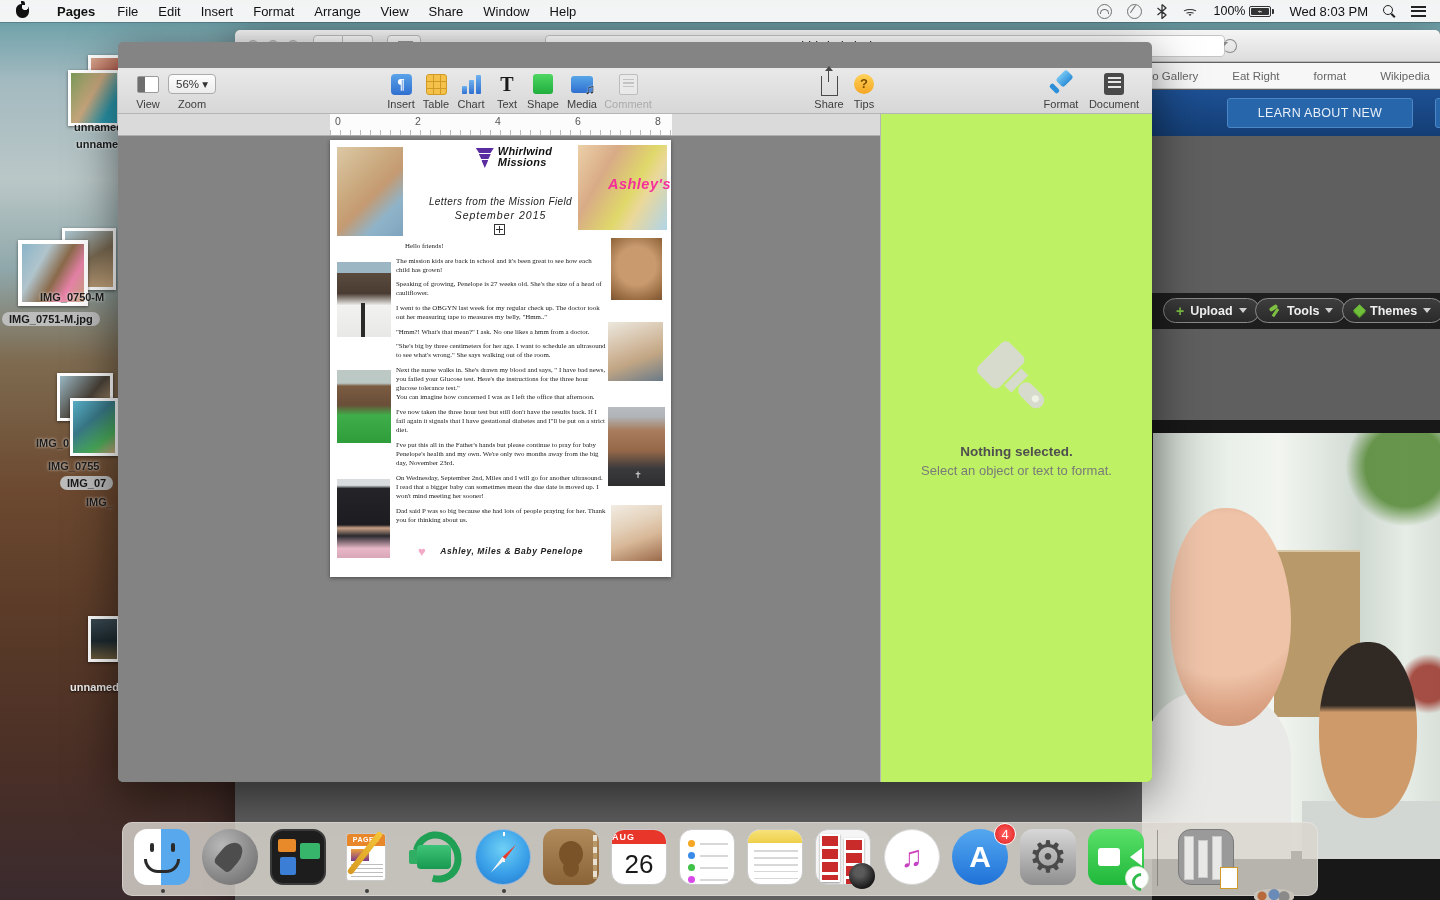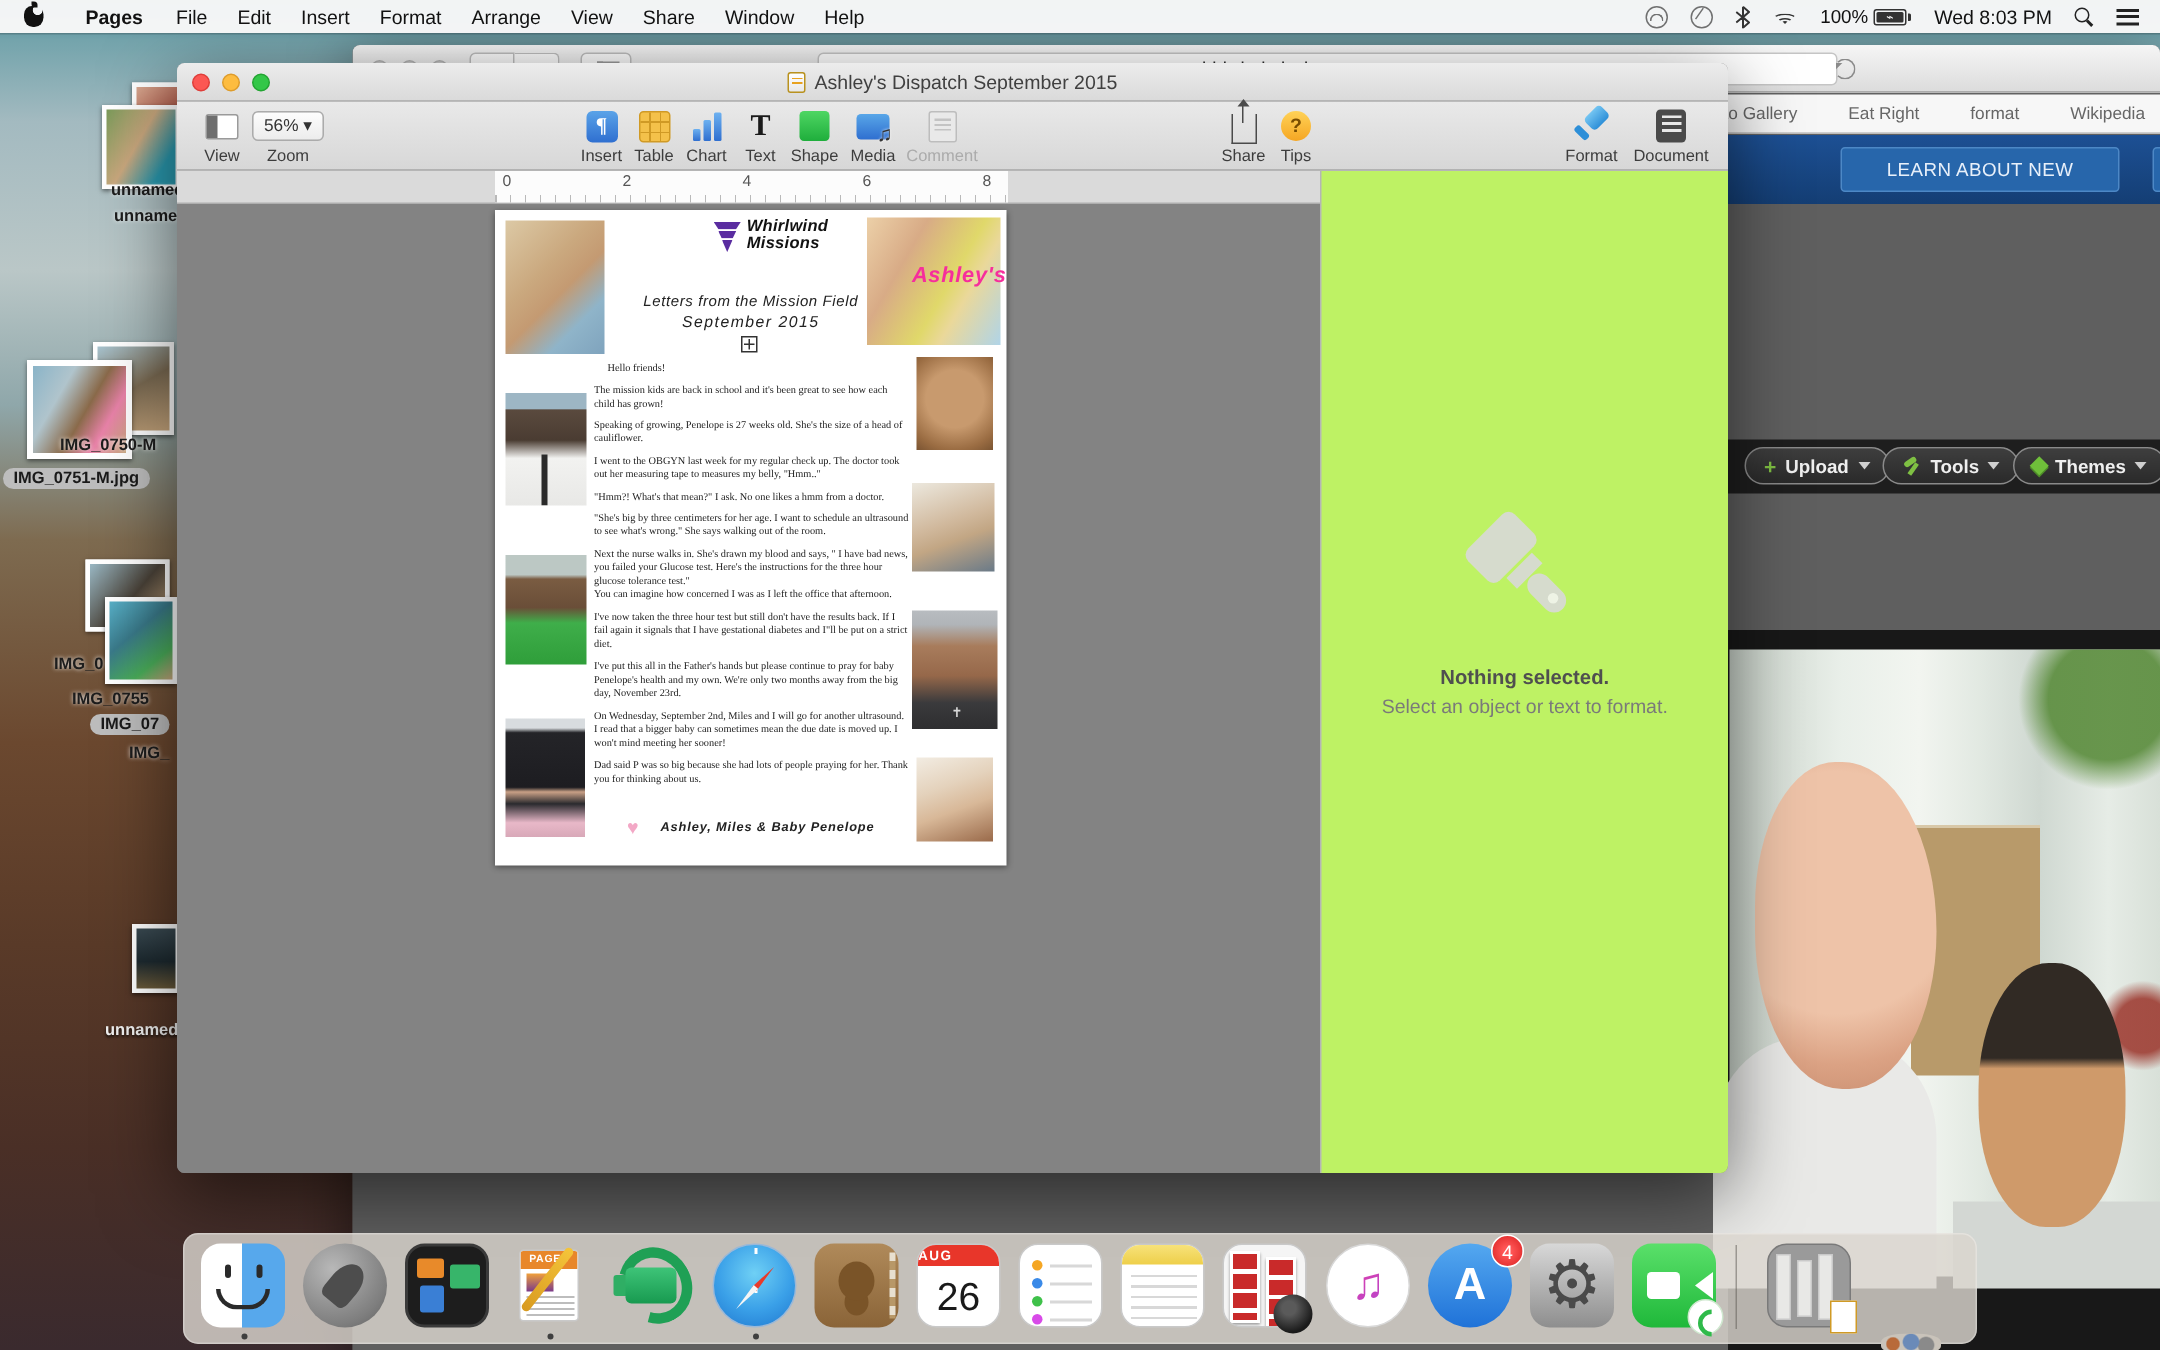--- a/index.html
+++ b/index.html
@@ -351,28 +351,20 @@
           <div class="mb-man-shirt"></div>
           <div class="mb-man-head"></div>
           <div class="mb-boy-shirt"></div>
           <div class="mb-boy-head"></div>
         </div>
       </div>
     </div>
   </div>
 
   <div class="pages-win">
-    <div class="p-titlebar">
-      <div class="p-lights">
-          <i class="r"></i>
-          <i class="y"></i>
-          <i class="g"></i>
-        </div>
-      <div class="p-title"><span class="doc-ic"></span><span>Ashley's Dispatch September 2015</span></div>
-    </div>
     <div class="p-toolbar">
       <div class="tb-item" style="left:2px;"><div class="ic">
             <span class="ic-view"></span>
           </div><span>View</span></div>
       <div class="tb-item" style="left:42px; width:64px;"><div class="ic">
             <span class="zoom-btn">56% ▾</span>
           </div><span>Zoom</span></div>
       <div class="tb-item" style="left:255px;"><div class="ic">
             <span class="ic-insert">¶</span>
           </div><span>Insert</span></div>

